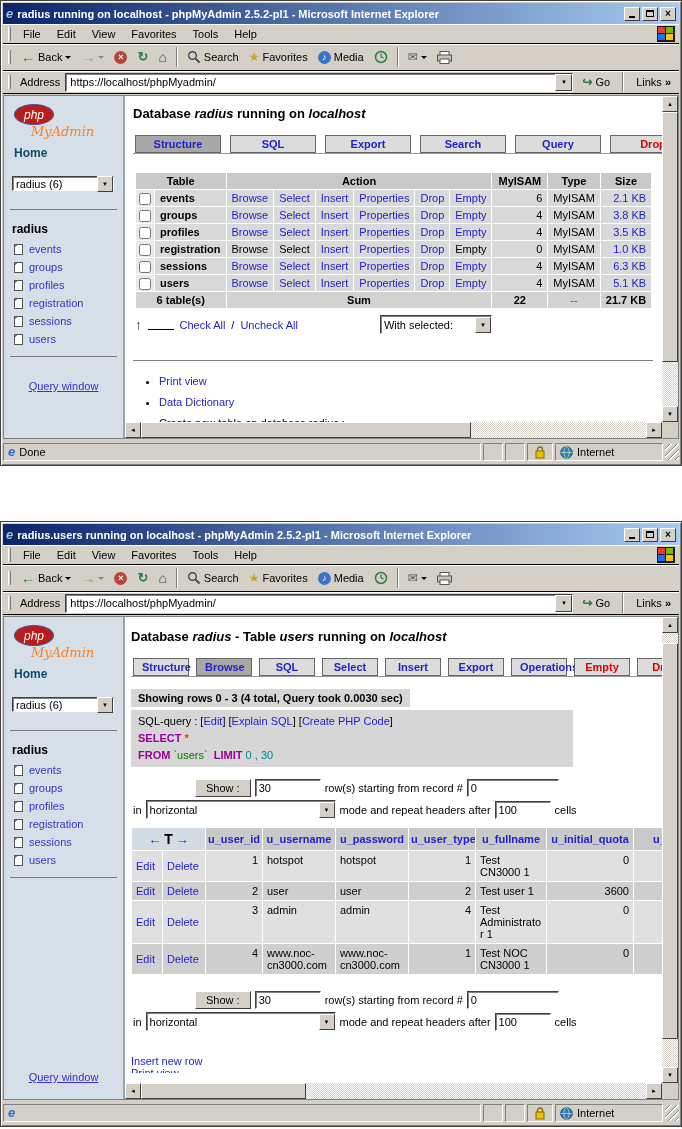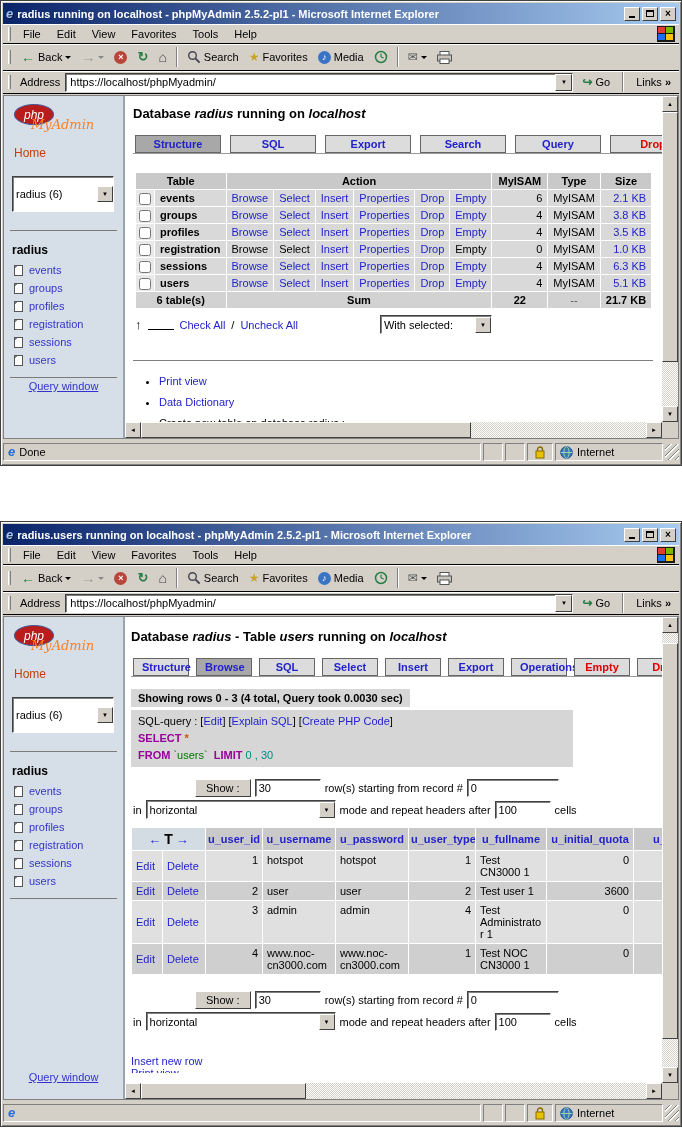--- a/index.html
+++ b/index.html
@@ -38,23 +38,23 @@
 .addressbar{height:23px;gap:5px}
 .abox{flex:1;height:19px;background:#fff;border:1px solid;border-color:#404040 #fff #fff #404040;box-shadow:inset 1px 1px 0 #808080;display:flex;align-items:center;padding-left:4px;gap:4px}
 .aurl{flex:1;white-space:nowrap;overflow:hidden}
 .adrop{width:17px;height:17px;background:#D4D0C8;border:1px solid;border-color:#fff #404040 #404040 #fff;display:flex;align-items:center;justify-content:center;font-size:6px;flex:none}
 .goarrow{color:#2a7d46;font-weight:bold;font-size:12px}
 .chev{font-weight:bold}
 .content{flex:1;display:flex;min-height:0;margin:1px 2px 0 2px;border:1px solid #808080;background:#fff;position:relative}
 .sidebar{width:121px;background:#D6DFE7;border-right:2px solid #9aa4ac;display:flex;flex-direction:column;flex:none;overflow:hidden}
 .slogo{margin:8px 0 0 10px;position:relative;height:34px}
 .ell{width:40px;height:21px;background:#b91c1c;border:1px solid #4a5590;border-radius:50%;color:#fff;font-weight:normal;font-style:italic;display:flex;align-items:center;justify-content:center;font-size:12px}
-.mya{position:absolute;left:17px;top:13px;color:#ff7f1e;font-style:italic;font-family:"DejaVu Serif",serif;font-size:13px;white-space:nowrap}
-.shome{font-weight:normal;color:#c2410c;margin:8px 1px 0 10px;display:block;font-size:12px;text-decoration:none}
-.scombo{margin:16px 0 0 8px;width:102px;height:36px;background:#fff;border:1px solid;border-color:#404040 #fff #fff #404040;box-shadow:inset 1px 1px 0 #808080;display:flex;align-items:center;justify-content:space-between;padding-left:3px}
+.mya{position:absolute;left:17px;top:20px;color:#ff7f1e;font-style:italic;font-family:"DejaVu Serif",serif;font-size:13px;white-space:nowrap}
+.shome{font-weight:bold;color:#0c4a6e;margin:8px 1px 0 10px;display:block;font-size:12px;text-decoration:none}
+.scombo{margin:16px 0 0 8px;width:102px;height:15px;background:#fff;border:1px solid;border-color:#404040 #fff #fff #404040;box-shadow:inset 1px 1px 0 #808080;display:flex;align-items:center;justify-content:space-between;padding-left:3px}
 .cdd{width:16px;height:16px;background:#D4D0C8;border:1px solid;border-color:#fff #404040 #404040 #fff;display:flex;align-items:center;justify-content:center;font-size:6px;flex:none}
 .shr{border:none;border-top:1px solid #7b7b7b;margin:18px 6px 6px 6px}
 .shr2{border:none;border-top:1px solid #7b7b7b;margin:8px 6px 0 6px}
 .sdb{font-weight:bold;font-size:12px;margin:6px 0 4px 8px}
 .sitem{display:flex;align-items:center;gap:6px;margin:3px 0 3px 10px;color:#3333cc;text-decoration:none}
 .doci{width:9px;height:11px;background:#fff;border:1px solid #555;flex:none;background-image:linear-gradient(135deg,#7b8693 0 2px,#fff 2px)}
 .qwin{margin-top:auto;text-align:center;color:#3333cc;text-decoration:underline}
 #w1 .qwin{margin-bottom:46px}
 #w2 .qwin{margin-bottom:16px}
 .main{flex:1;position:relative;background:#ef4444;overflow:hidden;min-width:0}

